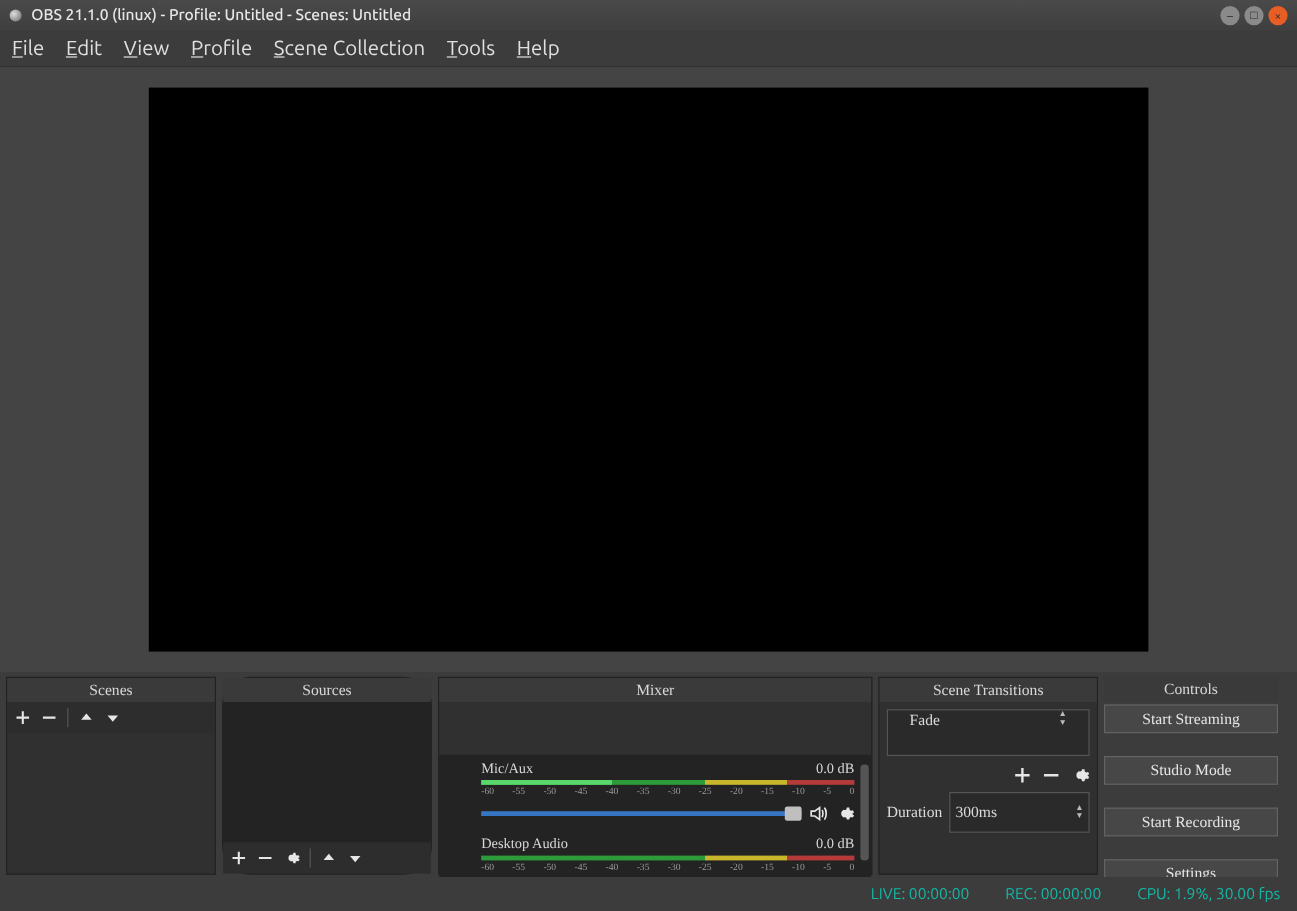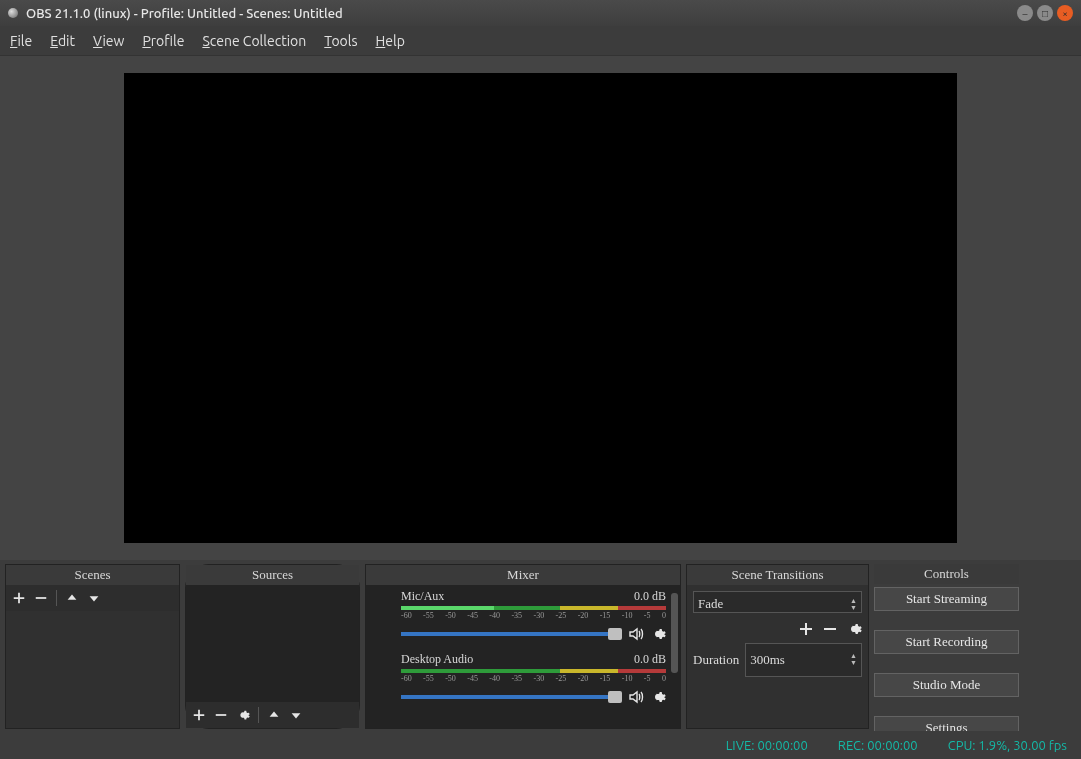--- a/index.html
+++ b/index.html
@@ -40,21 +40,21 @@
   height: 30px;
   background: #3c3c3c;
   display: flex;
   align-items: center;
   padding: 0 10px;
   gap: 18px;
   border-bottom: 1px solid #333;
 }
 .menuitem {
   cursor: pointer;
-  font-size: 14px;
+  font-size: 17px;
   color: #e0e0e0;
 }
 .menuitem .u { text-decoration: underline; }
 
 .preview-wrap {
   height: 504px;
   display: flex;
   align-items: center;
   justify-content: center;
   background: #444;
@@ -88,21 +88,21 @@
 }
 .dock-body {
   flex: 1;
   background: #232323;
   position: relative;
 }
 
 
 .dock.scenes  { width: 175px; height: 165px; }
 .dock.sources { width: 175px; height: 165px; border-radius: 24px; }
-.dock.mixer   { width: 316px; height: 165px; }
+.dock.mixer   { width: 362px; height: 165px; gap: 44px; }
 .dock.trans   { width: 183px; height: 165px; }
 .dock.controls{ width: 145px; height: 165px; background: transparent; border: none; }
 
 .scene-item {
   display: block;
   height: 18px;
   line-height: 18px;
   padding: 0 4px;
   background: #9bc86b;
   color: #222;
@@ -189,27 +189,27 @@
   top: 8px;
   width: 7px;
   height: 80px;
   background: #555;
   border-radius: 3px;
 }
 
 .trans-body { padding: 6px 6px; background: #303030;}
 .trans-select {
   width: 100%;
-  height: 22px;
+  height: 39px;
   background: #2a2a2a;
   border: 1px solid #555;
   color: #dcdcdc;
-  padding: 0 4px;
-  display: flex;
-  align-items: flex-end;
+  padding: 0 18px;
+  display: flex;
+  align-items: flex-start;
   justify-content: space-between;
 }
 .spin-arrows {
   display:flex; flex-direction:column; font-size:7px; line-height:7px; color:#bbb;
 }
 .trans-icon-row {
   display:flex; justify-content:flex-end; gap:8px;
   margin: 8px 0 6px;
 }
 .trans-duration {
@@ -432,22 +432,22 @@
             </span>
         </div>
       </div>
     </div>
   </div>
 
   <div class="dock controls">
     <div class="dock-title">Controls</div>
     <div class="ctrl-list">
       <div class="ctrl-btn">Start Streaming</div>
+      <div class="ctrl-btn">Studio Mode</div>
       <div class="ctrl-btn">Start Recording</div>
-      <div class="ctrl-btn">Studio Mode</div>
       <div class="ctrl-btn">Settings</div>
       <div class="ctrl-btn">Exit</div>
     </div>
   </div>
 
 </div>
 
 <div class="statusbar">
   <span>LIVE: 00:00:00</span>
   <span>REC: 00:00:00</span>

